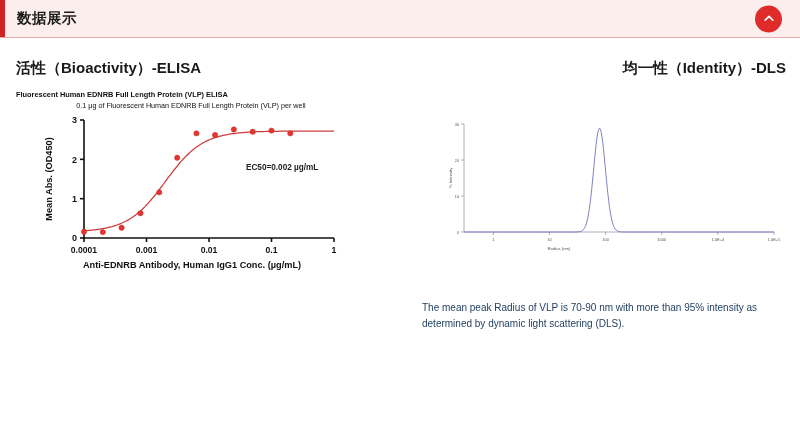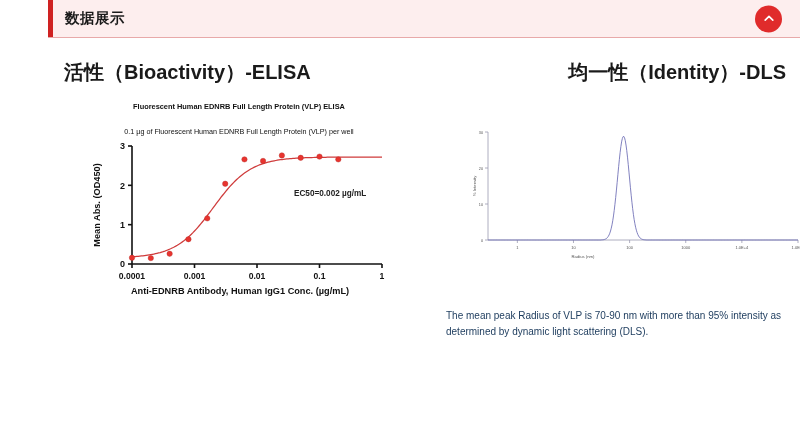--- a/index.html
+++ b/index.html
@@ -9,21 +9,20 @@
     padding: 0;
     background: #ffffff;
     font-family: "Liberation Sans", "DejaVu Sans", sans-serif;
   }
   #page {
     position: relative;
     width: 800px;
     height: 337px;
     background: #ffffff;
     overflow: hidden;
-    padding-left: 48px;
   }
 
   
   .panel-header {
     position: relative;
     height: 38px;
     background: #fdeeee;
     border-bottom: 1px solid #e8a9a9;
     display: flex;
     align-items: center;
@@ -67,40 +66,40 @@
   }
   .col {
     width: 50%;
     padding: 0 14px;
   }
   .col-left { padding-left: 16px; padding-right: 10px; }
   .col-right { padding-left: 14px; padding-right: 14px; }
 
   .section-title {
     margin: 21px 0 0 0;
-    font-size: 20px;
+    font-size: 15px;
     font-weight: bold;
     color: #1a1a1a;
   }
   .col-right .section-title { margin-left: 8px; text-align: right; }
 
   
   .figure-elisa {
     margin-top: 12px;
     width: 350px;
     height: 215px;
     position: relative;
     background: #ffffff;
   }
   .fig-title {
-    text-align: center;
+    text-align: left;
     font-size: 7.4px;
     font-weight: bold;
     color: #111;
-    margin: 16px;
+    margin: 0;
     line-height: 1.25;
   }
   .fig-subtitle {
     text-align: center;
     font-size: 7.2px;
     color: #111;
     margin: 2px 0 0 0;
     line-height: 1.25;
   }
   .plot-wrap { position: relative; width: 350px; height: 180px; }

